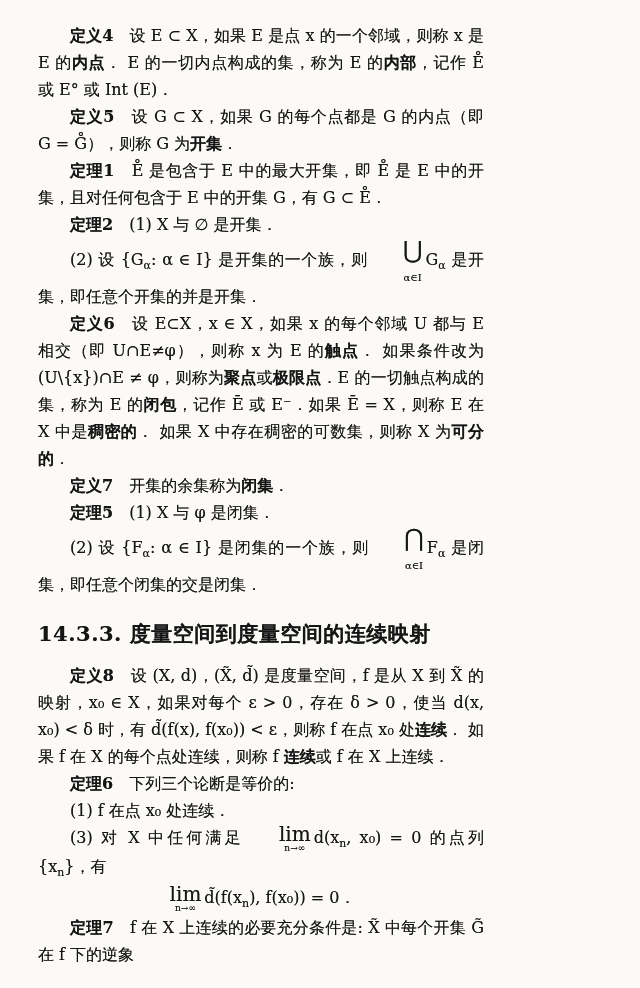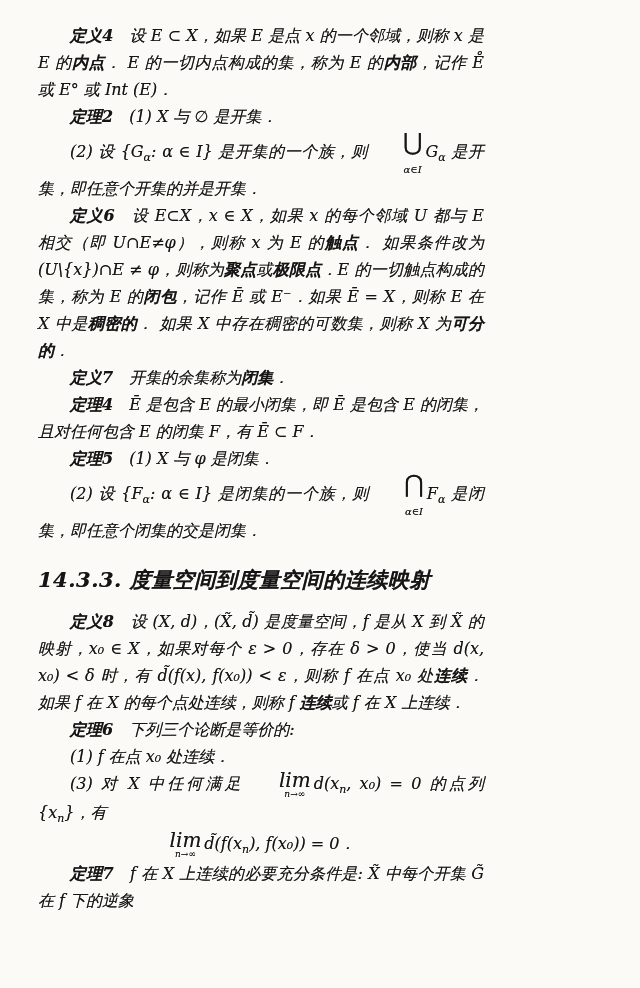--- a/index.html
+++ b/index.html
@@ -8,21 +8,20 @@
     background:#fbfaf7;
     color:#151515;
     font-family:"DejaVu Serif","DejaVu Sans",serif;
     overflow:hidden;
   }
   .page{
     box-sizing:border-box;
     width:508px;height:988px;
     padding:22px 24px 0 38px;
     text-shadow:0 0 .4px rgba(0,0,0,.55); 
-    font-style:italic;
   }
   p.para{
     margin:0;
     font-size:16px;
     line-height:27px;
     text-align:justify;
     text-indent:2em;
   }
   h2.heading{
     font-size:21px;
@@ -53,25 +52,26 @@
   .bigop .u{font-size:10px;margin-top:11px;}
   .limop .g{font-size:20px;}
   .limop .u{font-size:9px;}
 </style>
 </head>
 <body>
 
 <div class="page">
   <div>
       <p class="para"><span class="bold">定义4</span><span>　设 E ⊂ X，如果 E 是点 x 的一个邻域，则称 x 是 E 的</span><span class="bold">内点</span><span>． E 的一切内点构成的集，称为 E 的</span><span class="bold">内部</span><span>，记作 E̊ 或 E° 或 Int (E)．</span></p>
+      <p class="para"><span class="bold">定义5</span><span>　设 G ⊂ X，如果 G 的每个点都是 G 的内点（即 G = G̊），则称 G 为</span><span class="bold">开集</span><span>．</span></p>
+      <p class="para"><span class="bold">定理1</span><span>　E̊ 是包含于 E 中的最大开集，即 E̊ 是 E 中的开集，且对任何包含于 E 中的开集 G，有 G ⊂ E̊．</span></p>
       <p class="para"><span class="bold">定理2</span><span>　(1) X 与 ∅ 是开集．</span></p>
       <p class="para"><span>(2) 设 {G</span><sub>α</sub><span>: α ∈ I} 是开集的一个族，则</span><span class="mop bigop"><span class="g">⋃</span><span class="u">α∈I</span></span><span>G</span><sub>α</sub><span> 是开集，即任意个开集的并是开集．</span></p>
       <p class="para"><span class="bold">定义6</span><span>　设 E⊂X，x ∈ X，如果 x 的每个邻域 U 都与 E 相交（即 U∩E≠φ），则称 x 为 E 的</span><span class="bold">触点</span><span>． 如果条件改为 (U\{x})∩E ≠ φ，则称为</span><span class="bold">聚点</span><span>或</span><span class="bold">极限点</span><span>．E 的一切触点构成的集，称为 E 的</span><span class="bold">闭包</span><span>，记作 Ē 或 E⁻．如果 Ē = X，则称 E 在 X 中是</span><span class="bold">稠密的</span><span>． 如果 X 中存在稠密的可数集，则称 X 为</span><span class="bold">可分的</span><span>．</span></p>
       <p class="para"><span class="bold">定义7</span><span>　开集的余集称为</span><span class="bold">闭集</span><span>．</span></p>
-      <p class="para"><span class="bold">定理4</span><span>　Ē 是包含 E 的最小闭集，即 Ē 是包含 E 的闭集，且对任何包含 E 的闭集 F，有 Ē ⊂ F．</span></p>
       <p class="para"><span class="bold">定理5</span><span>　(1) X 与 φ 是闭集．</span></p>
       <p class="para"><span>(2) 设 {F</span><sub>α</sub><span>: α ∈ I} 是闭集的一个族，则</span><span class="mop bigop"><span class="g">⋂</span><span class="u">α∈I</span></span><span>F</span><sub>α</sub><span> 是闭集，即任意个闭集的交是闭集．</span></p>
       <h2 class="heading"><span>14.3.3. 度量空间到度量空间的连续映射</span></h2>
       <p class="para"><span class="bold">定义8</span><span>　设 (X, d)，(X̃, d̃) 是度量空间，f 是从 X 到 X̃ 的映射，x₀ ∈ X，如果对每个 ε &gt; 0，存在 δ &gt; 0，使当 d(x, x₀) &lt; δ 时，有 d̃(f(x), f(x₀)) &lt; ε，则称 f 在点 x₀ 处</span><span class="bold">连续</span><span>． 如果 f 在 X 的每个点处连续，则称 f </span><span class="bold">连续</span><span>或 f 在 X 上连续．</span></p>
       <p class="para"><span class="bold">定理6</span><span>　下列三个论断是等价的:</span></p>
       <p class="para"><span>(1) f 在点 x₀ 处连续．</span></p>
       <p class="para"><span>(3) 对 X 中任何满足</span><span class="mop limop"><span class="g">lim</span><span class="u">n→∞</span></span><span>d(x</span><sub>n</sub><span>, x₀) = 0 的点列 {x</span><sub>n</sub><span>}，有</span></p>
       <p class="formula"><span class="mop limop"><span class="g">lim</span><span class="u">n→∞</span></span><span>d̃(f(x</span><sub>n</sub><span>), f(x₀)) = 0．</span></p>
       <p class="para"><span class="bold">定理7</span><span>　f 在 X 上连续的必要充分条件是: X̃ 中每个开集 G̃ 在 f 下的逆象</span></p>
     </div>

